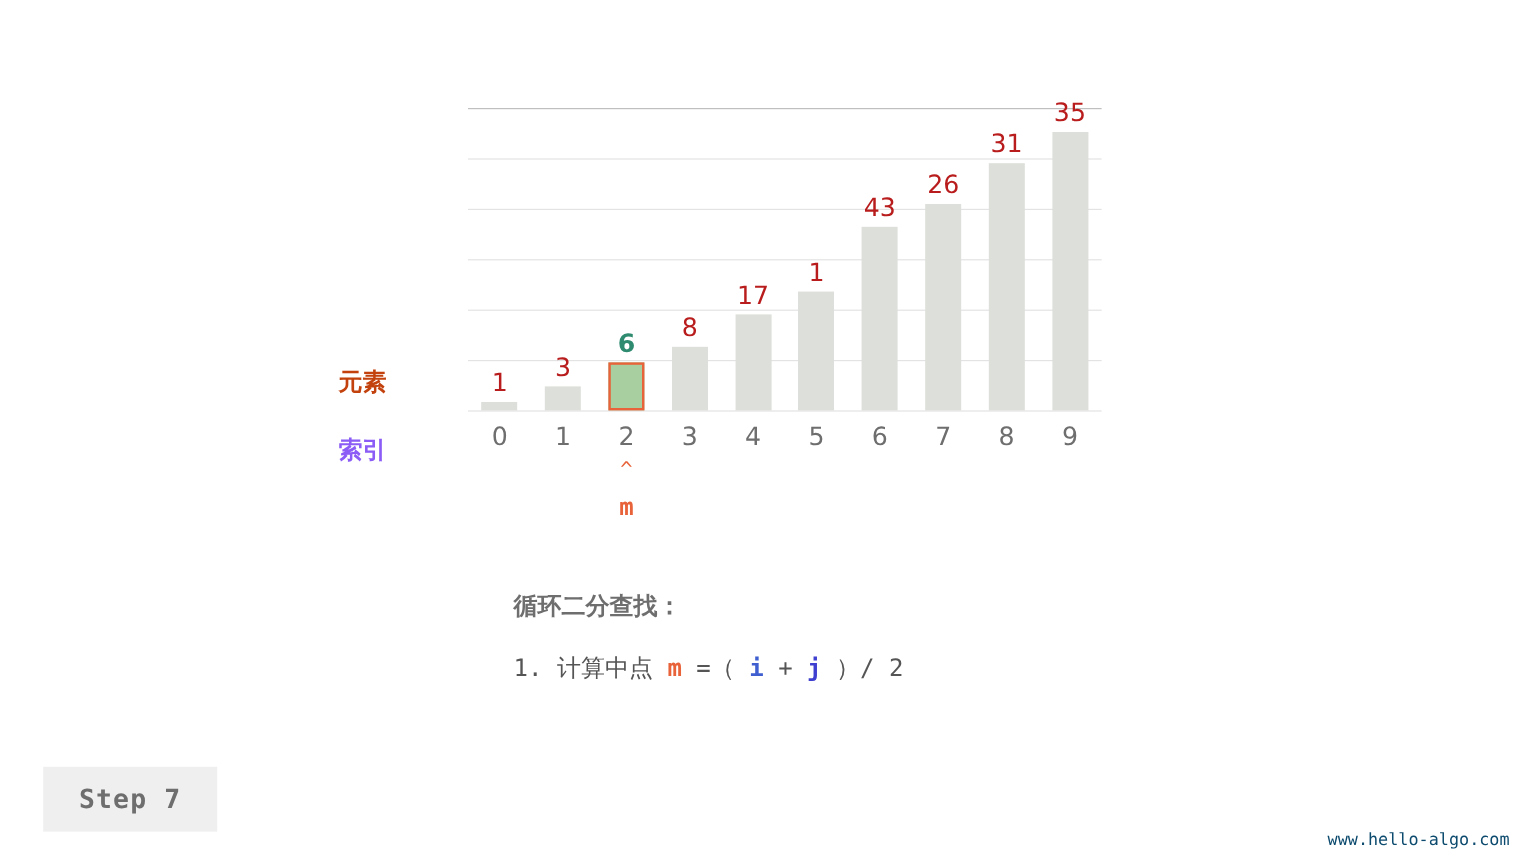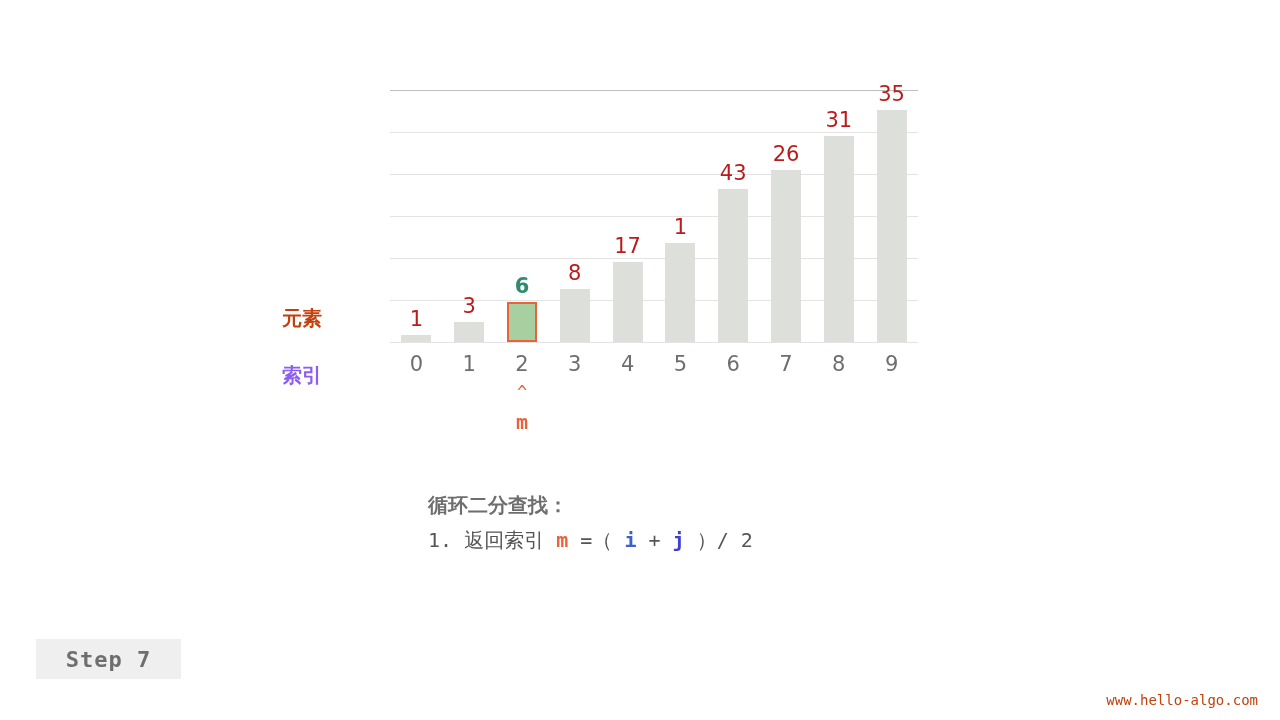--- a/index.html
+++ b/index.html
@@ -115,21 +115,21 @@
   #text-block {
     position: absolute;
     left: 428px;
     top: 492px;
     width: 480px;
   }
   #caption {
     font-size: 20px;
     font-weight: bold;
     color: #6e6e6e;
-    margin-bottom: 6px;
+    margin-bottom: 22px;
   }
   .step-line {
     font-size: 20px;
     color: #555555;
     font-family: "DejaVu Sans Mono", monospace;
     line-height: 30px;
   }
   .tok-m { color: #e8633a; font-weight: bold; }
   .tok-i { color: #3f5fd0; font-weight: bold; }
   .tok-j { color: #3f3fd0; font-weight: bold; }
@@ -147,41 +147,41 @@
   #highlight-box .step-line {
     line-height: 36px;
   }
 
   
   #step-badge {
     position: absolute;
     left: 36px;
     top: 639px;
     width: 145px;
-    height: 40px;
+    height: 54px;
     background: #efefef;
     border-radius: 0;
     display: flex;
     align-items: center;
     justify-content: center;
     font-family: "DejaVu Sans Mono", monospace;
     font-size: 22px;
     font-weight: bold;
     color: #6e6e6e;
     letter-spacing: 1px;
   }
 
   
   #watermark {
     position: absolute;
     right: 22px;
     bottom: 12px;
     font-family: "DejaVu Sans Mono", monospace;
     font-size: 14px;
-    color: #c2410c;
+    color: #0c4a6e;
   }
 </style>
 </head>
 <body>
 
 <div id="chart-area">
 
   <div class="axis-label" id="label-element">元素</div>
   <div class="axis-label" id="label-index">索引</div>
 
@@ -229,21 +229,21 @@
       <div class="bar-value" style="left: 471.6px; top: -8.10526px;">35</div>
       <div class="tick-label" style="left: 471.6px;">9</div>
     </div>
 </div>
 
 <div id="text-block">
   <div id="caption">循环二分查找：</div>
 
   <div class="step-line">
     <span class="tok-plain">1.</span>
-    <span class="tok-plain">返回索引</span>
+    <span class="tok-plain">计算中点</span>
     <span class="tok-m">m</span>
     <span class="tok-plain">=（</span>
     <span class="tok-i">i</span>
     <span class="tok-plain">+</span>
     <span class="tok-j">j</span>
     <span class="tok-plain">）/ 2</span>
   </div>
 
 </div>
 

